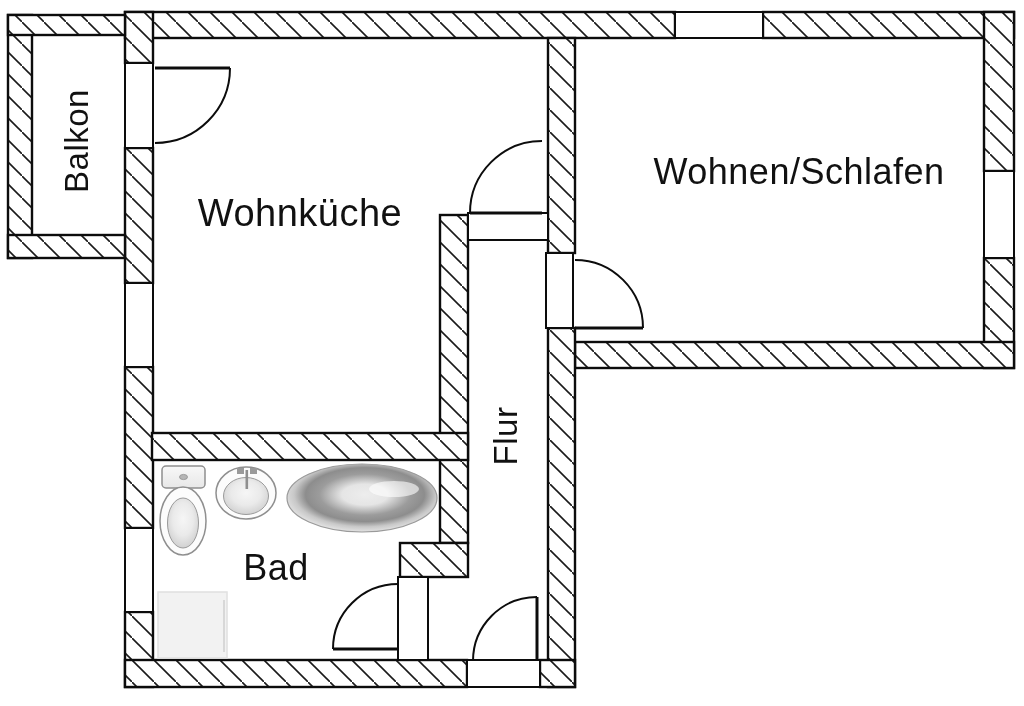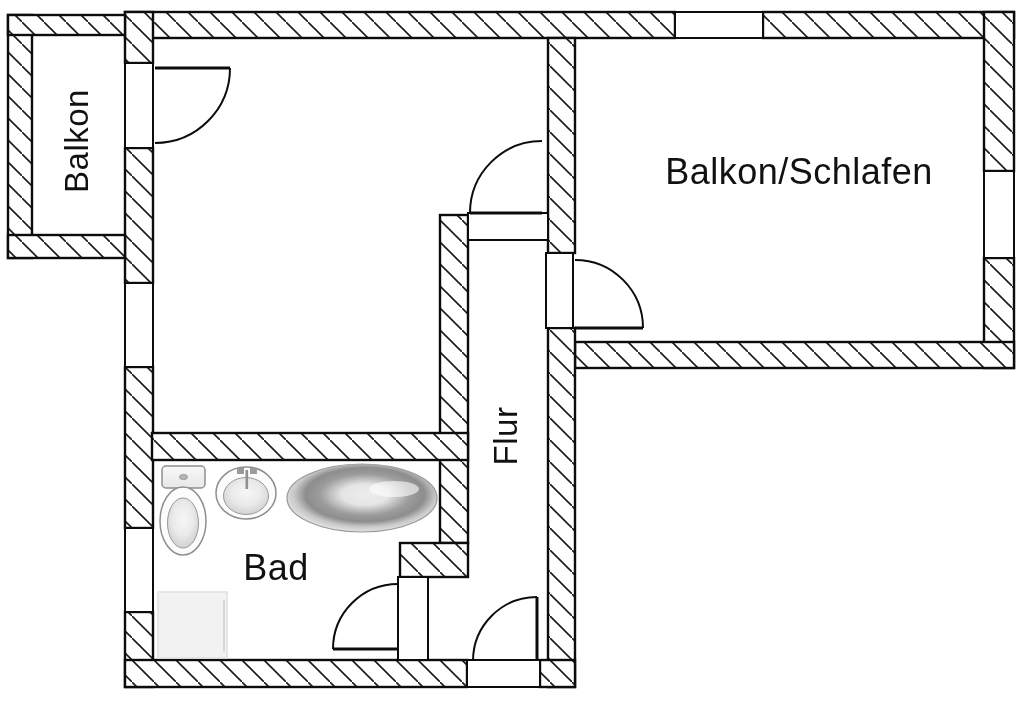--- a/index.html
+++ b/index.html
@@ -131,17 +131,18 @@
         <rect x="245.5" y="470" width="2.6" height="19" fill="#8f8f8f"></rect>
       </g>
       <g>
         <ellipse cx="362" cy="498" rx="75" ry="34" fill="url(#tubGrad)" stroke="#9a9a9a" stroke-width="1.2"></ellipse>
         <ellipse cx="394" cy="489" rx="25" ry="8" fill="#ffffff" fill-opacity="0.6"></ellipse>
       </g>
     </g>
   </svg>
 
   <div class="label rot lbl-balkon">Balkon</div>
-  <div class="label lbl-wohnen-schlafen">Balkon/Schlafen</div>
+  <div class="label lbl-wohnkueche">Wohnküche</div>
+  <div class="label lbl-wohnen-schlafen">Wohnen/Schlafen</div>
   <div class="label rot lbl-flur">Flur</div>
   <div class="label lbl-bad">Bad</div>
 
 </div>
 
 </body></html>

